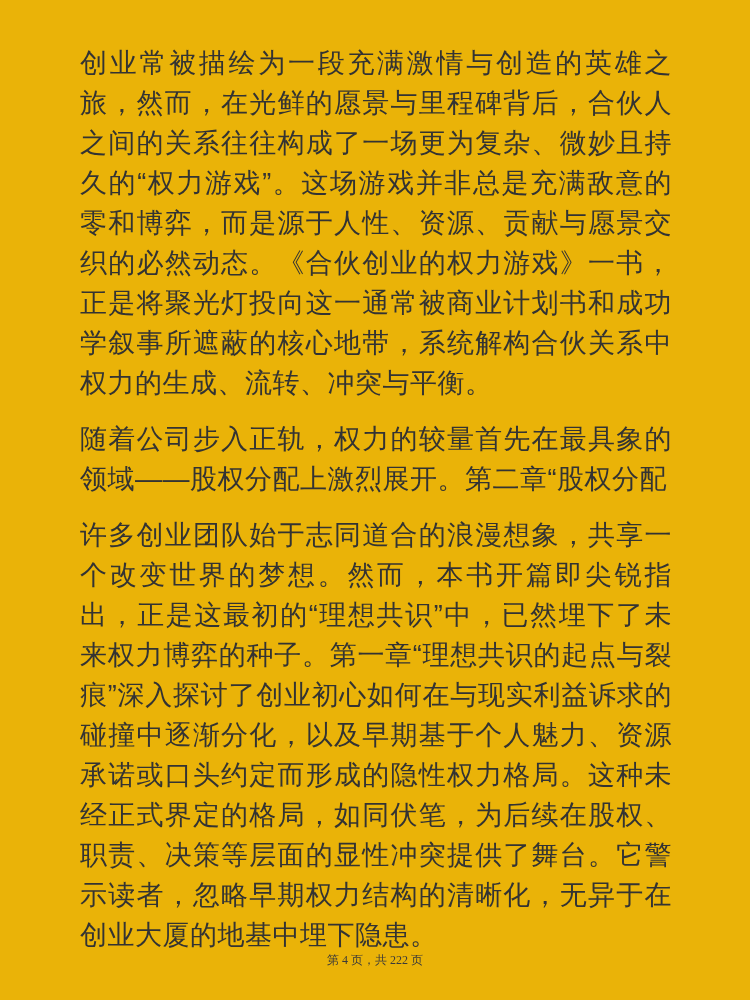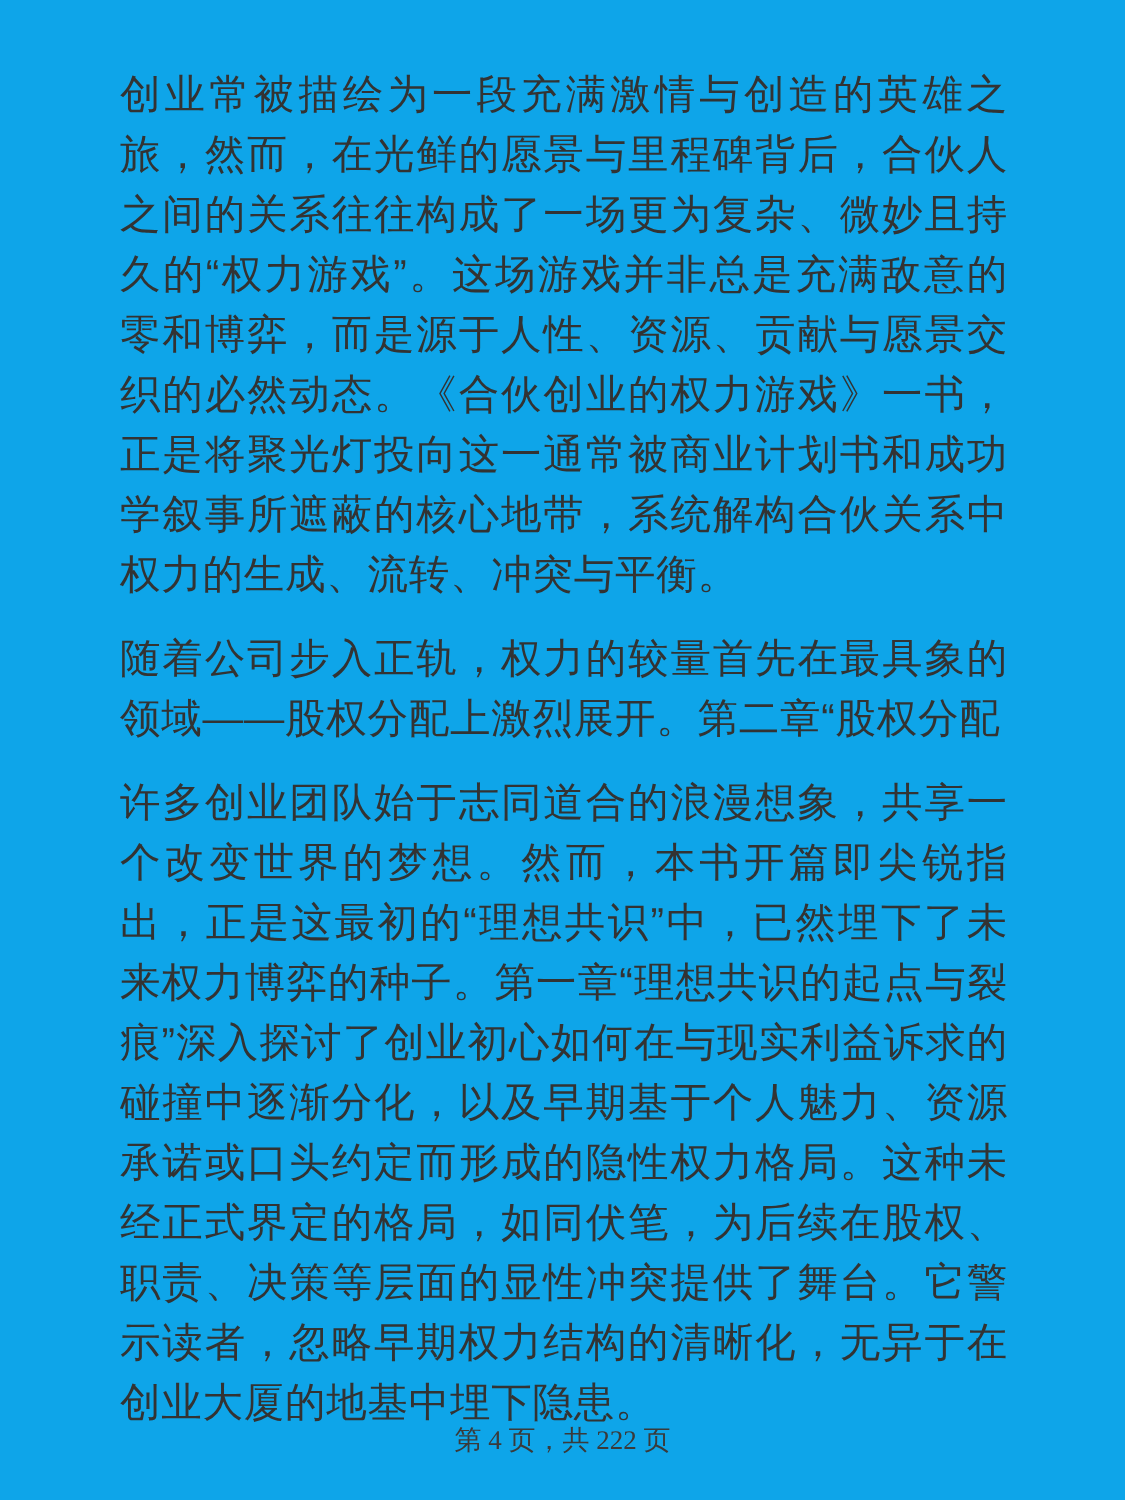--- a/index.html
+++ b/index.html
@@ -4,21 +4,21 @@
 <style>
   html, body {
     margin: 0;
     padding: 0;
     background: #ffffff;
   }
   .page {
     position: relative;
     width: 750px;
     height: 1000px;
-    background: #0ea5e9;
+    background: #eab308;
     overflow: hidden;
     font-family: "Liberation Sans", "DejaVu Sans", sans-serif;
   }
   .content {
     position: absolute;
     top: 43px;
     left: 80px;
     width: 592px;
   }
   .content p {
@@ -31,21 +31,21 @@
     letter-spacing: 0.5px;
     word-break: break-all;
   }
   .footer {
     position: absolute;
     left: 0;
     right: 0;
     top: 950px;
     text-align: center;
     font-family: "Liberation Serif", "DejaVu Serif", serif;
-    font-size: 18px;
+    font-size: 12px;
     line-height: 20px;
     color: #3a3a3a;
   }
 </style>
 </head>
 <body>
 
 <div class="page">
   <div class="content">
     <p>创业常被描绘为一段充满激情与创造的英雄之旅，然而，在光鲜的愿景与里程碑背后，合伙人之间的关系往往构成了一场更为复杂、微妙且持久的“权力游戏”。这场游戏并非总是充满敌意的零和博弈，而是源于人性、资源、贡献与愿景交织的必然动态。《合伙创业的权力游戏》一书，正是将聚光灯投向这一通常被商业计划书和成功学叙事所遮蔽的核心地带，系统解构合伙关系中权力的生成、流转、冲突与平衡。</p>

